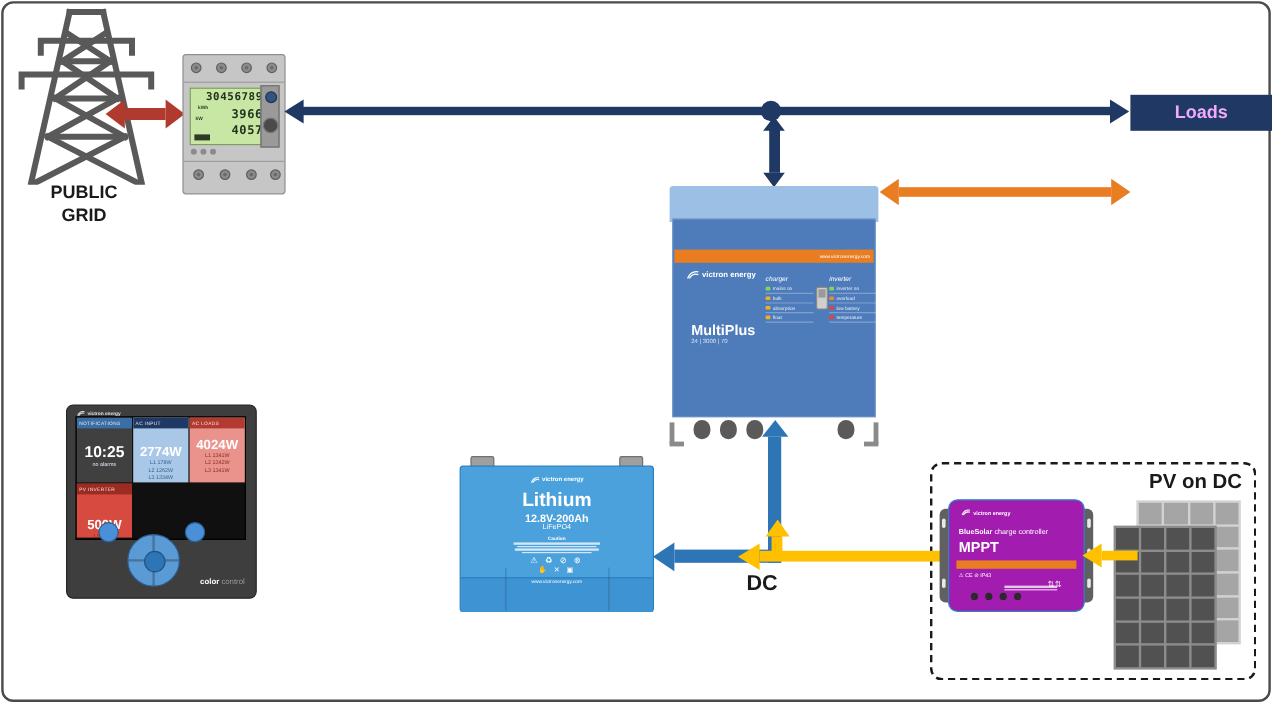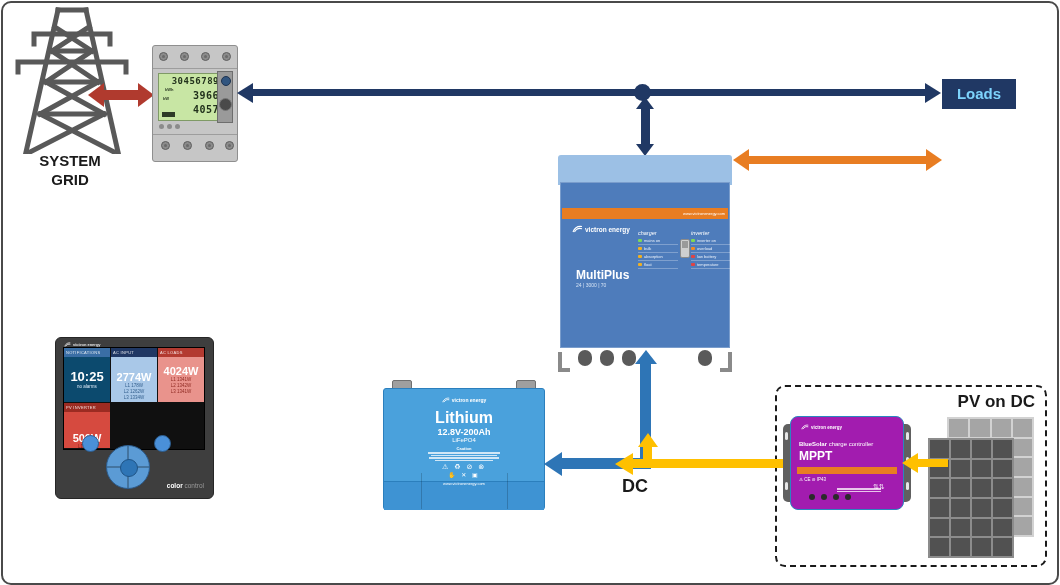--- a/index.html
+++ b/index.html
@@ -59,21 +59,21 @@
         <path d="M10 58 H118 M10 58 v10 M118 58 v10"></path>
         <path d="M47 23 L84 47 M81 23 L44 47"></path>
         <path d="M44 47 L90 78 M84 47 L38 78"></path>
         <path d="M38 78 L96 110 M90 78 L32 110"></path>
         <path d="M32 110 L106 148 M96 110 L22 148"></path>
         <path d="M44 47 H84 M38 78 H90 M32 110 H96"></path>
       </g>
     </svg>
   </div>
   <div class="abs blabel" style="left:18px;top:152px;width:104px;font-size:15px;">
-    <div>SYSTEM</div>
+    <div>PUBLIC</div>
     <div>GRID</div>
   </div>
 
   <div>
     <div class="abs redbg" style="left:104px;top:90px;width:34px;height:10px;"></div>
     <div class="tri" style="left:88px;top:83px;border-top:12px solid transparent;border-bottom:12px solid transparent;border-right:16px solid #B03A2E;"></div>
     <div class="tri" style="left:138px;top:83px;border-top:12px solid transparent;border-bottom:12px solid transparent;border-left:16px solid #B03A2E;"></div>
   </div>
 
   <div class="meter">
@@ -110,21 +110,21 @@
     <div class="tri" style="left:925px;top:82.5px;border-top:10px solid transparent;border-bottom:10px solid transparent;border-left:16px solid #203864;"></div>
     <div class="abs navy" style="left:634px;top:84px;width:17px;height:17px;border-radius:50%;"></div>
   </div>
 
   <div>
     <div class="abs navy" style="left:641px;top:108px;width:9px;height:36px;"></div>
     <div class="tri" style="left:636px;top:97px;border-left:9.5px solid transparent;border-right:9.5px solid transparent;border-bottom:12px solid #203864;"></div>
     <div class="tri" style="left:636px;top:144px;border-left:9.5px solid transparent;border-right:9.5px solid transparent;border-top:12px solid #203864;"></div>
   </div>
 
-  <div class="abs navy" style="left:942px;top:79px;width:74px;height:30px;color:#7dd3fc;font-weight:bold;font-size:15px;text-align:center;line-height:30px;">Loads</div>
+  <div class="abs navy" style="left:942px;top:79px;width:118px;height:30px;color:#f0abfc;font-weight:bold;font-size:15px;text-align:center;line-height:30px;">Loads</div>
 
   <div>
     <div class="abs orangebg" style="left:749px;top:156px;width:177px;height:8px;"></div>
     <div class="tri" style="left:733px;top:149px;border-top:11px solid transparent;border-bottom:11px solid transparent;border-right:16px solid #E87D22;"></div>
     <div class="tri" style="left:926px;top:149px;border-top:11px solid transparent;border-bottom:11px solid transparent;border-left:16px solid #E87D22;"></div>
   </div>
 
   <div>
     <div class="abs" style="left:558px;top:155px;width:174px;height:30px;background:#9CC0E5;border-radius:3px 3px 0 0;"></div>
     <div class="abs" style="left:560px;top:182px;width:170px;height:166px;background:#4E7CBB;box-shadow:inset 0 0 0 1px rgba(255,255,255,.25);">
@@ -194,21 +194,21 @@
 
   <div class="abs" style="left:55px;top:337px;width:157px;height:160px;background:#3e3e3e;border:1px solid #262626;border-radius:6px;">
     <div class="vlogo abs" style="left:8px;top:4px;font-size:4px;font-weight:bold;opacity:.85;">
       <svg width="7" height="5" viewBox="0 0 11 8">
           <path d="M1 7 C3 2 7 1 10 1.5 M2.5 7 C4.5 3.5 7.5 3 10 3.8" stroke="#fff" stroke-width="1.4" fill="none"></path>
         </svg>
       <span>victron energy</span>
     </div>
   </div>
   <div class="screen">
-    <div class="tile" style="background:#0c4a6e;">
+    <div class="tile" style="background:#404040;">
       <div class="thd" style="background:#3a6ea5;">NOTIFICATIONS</div>
       <div class="tbody">
         <div class="tval" style="font-size:13px;">10:25</div>
         <div class="tln" style="color:#dce9f7;">no alarms</div>
       </div>
     </div>
     <div class="tile" style="background:#A9C8E8;">
       <div class="thd" style="background:#203864;">AC INPUT</div>
       <div class="tbody">
         <div class="tval" style="font-size:11px;margin-top:12px;">2774W</div>

